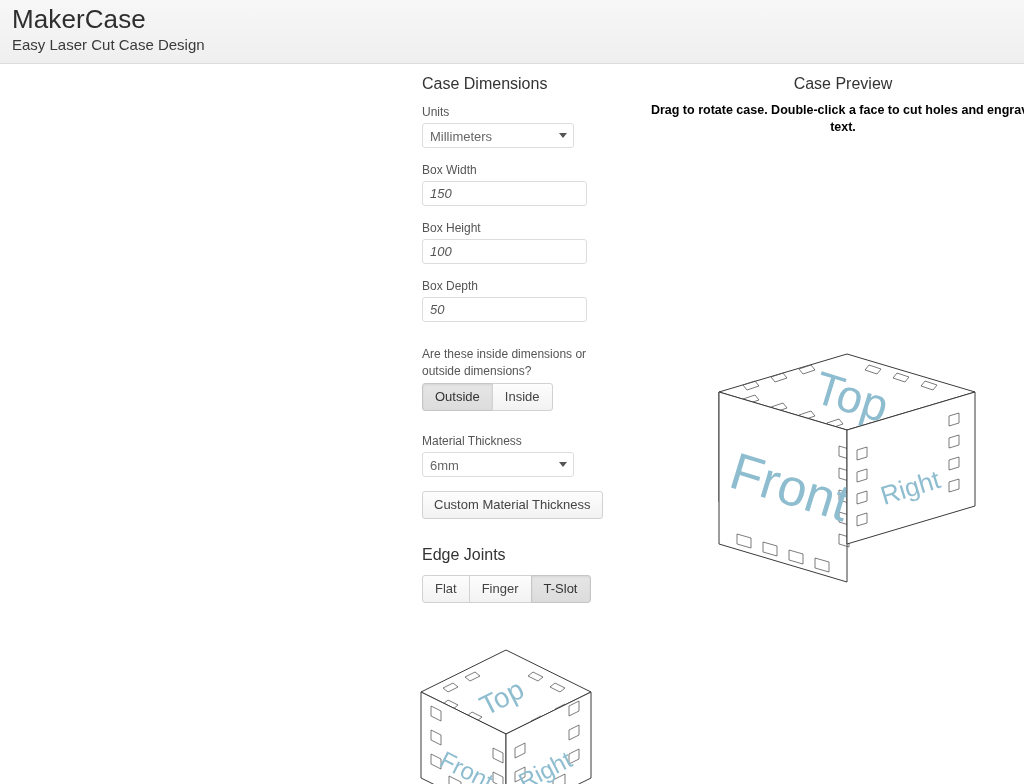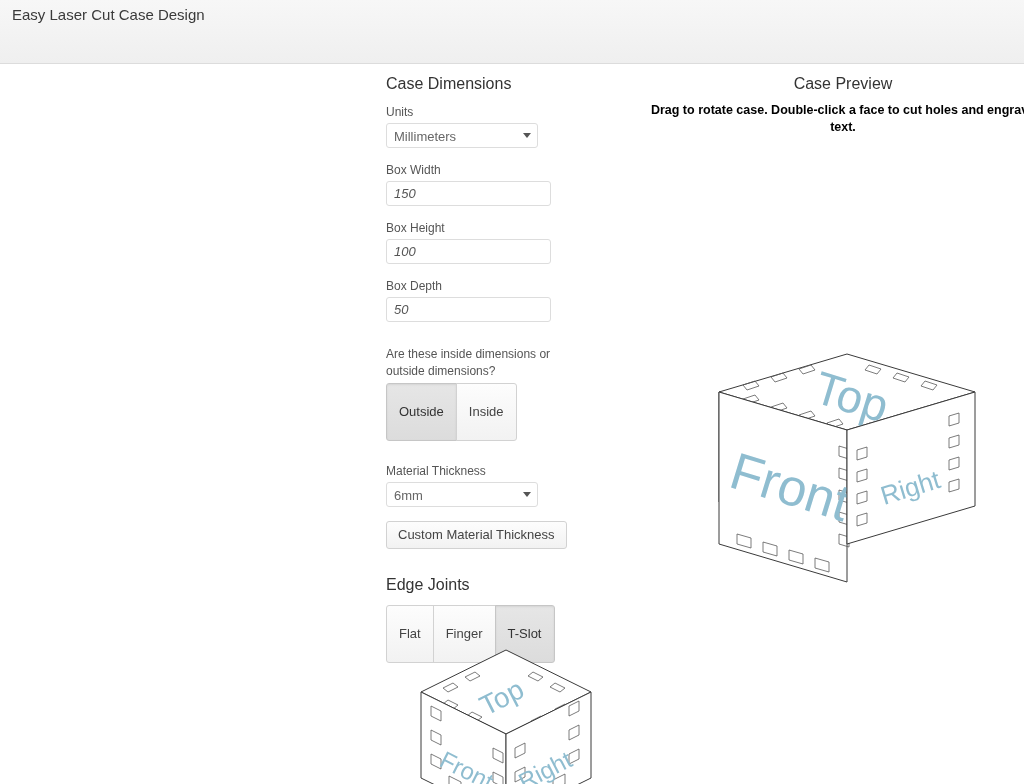--- a/index.html
+++ b/index.html
@@ -38,21 +38,21 @@
   
   .page {
     position: relative;
     width: 1024px;
     height: 720px;
   }
 
   
   .form-col {
     position: absolute;
-    left: 386px;
+    left: 422px;
     top: 10px;
     width: 200px;
   }
   .section-title {
     font-size: 16px;
     color: #333;
     margin: 0 0 10px 0;
     font-weight: normal;
     line-height: 20px;
   }
@@ -112,21 +112,21 @@
   .spacer-24 { height: 24px; }
 
   
   .btn-group { display: flex; margin-bottom: 4px; }
   .btn {
     font-family: "Liberation Sans", sans-serif;
     font-size: 13px;
     color: #444;
     background: linear-gradient(to bottom, #fdfdfd 0%, #f2f2f2 100%);
     border: 1px solid #d2d2d2;
-    padding: 20px 12px;
+    padding: 5px 12px;
     line-height: 16px;
     cursor: pointer;
     white-space: nowrap;
   }
   .btn-group .btn + .btn { margin-left: -1px; }
   .btn-group .btn:first-child { border-radius: 3px 0 0 3px; }
   .btn-group .btn:last-child  { border-radius: 0 3px 3px 0; }
   .btn.active {
     background: linear-gradient(to bottom, #e6e6e6 0%, #dcdcdc 100%);
     border-color: #c6c6c6;
@@ -184,20 +184,21 @@
   .face-label {
     fill: #8fbdd0;
     font-family: "Liberation Sans", sans-serif;
     font-weight: normal;
   }
 </style>
 </head>
 <body>
 
 <div class="site-header">
+  <h1 class="site-title">MakerCase</h1>
   <p class="site-tagline">Easy Laser Cut Case Design</p>
 </div>
 
 <div class="page">
 
   <div class="form-col">
 
     <h2 class="section-title">Case Dimensions</h2>
 
     

